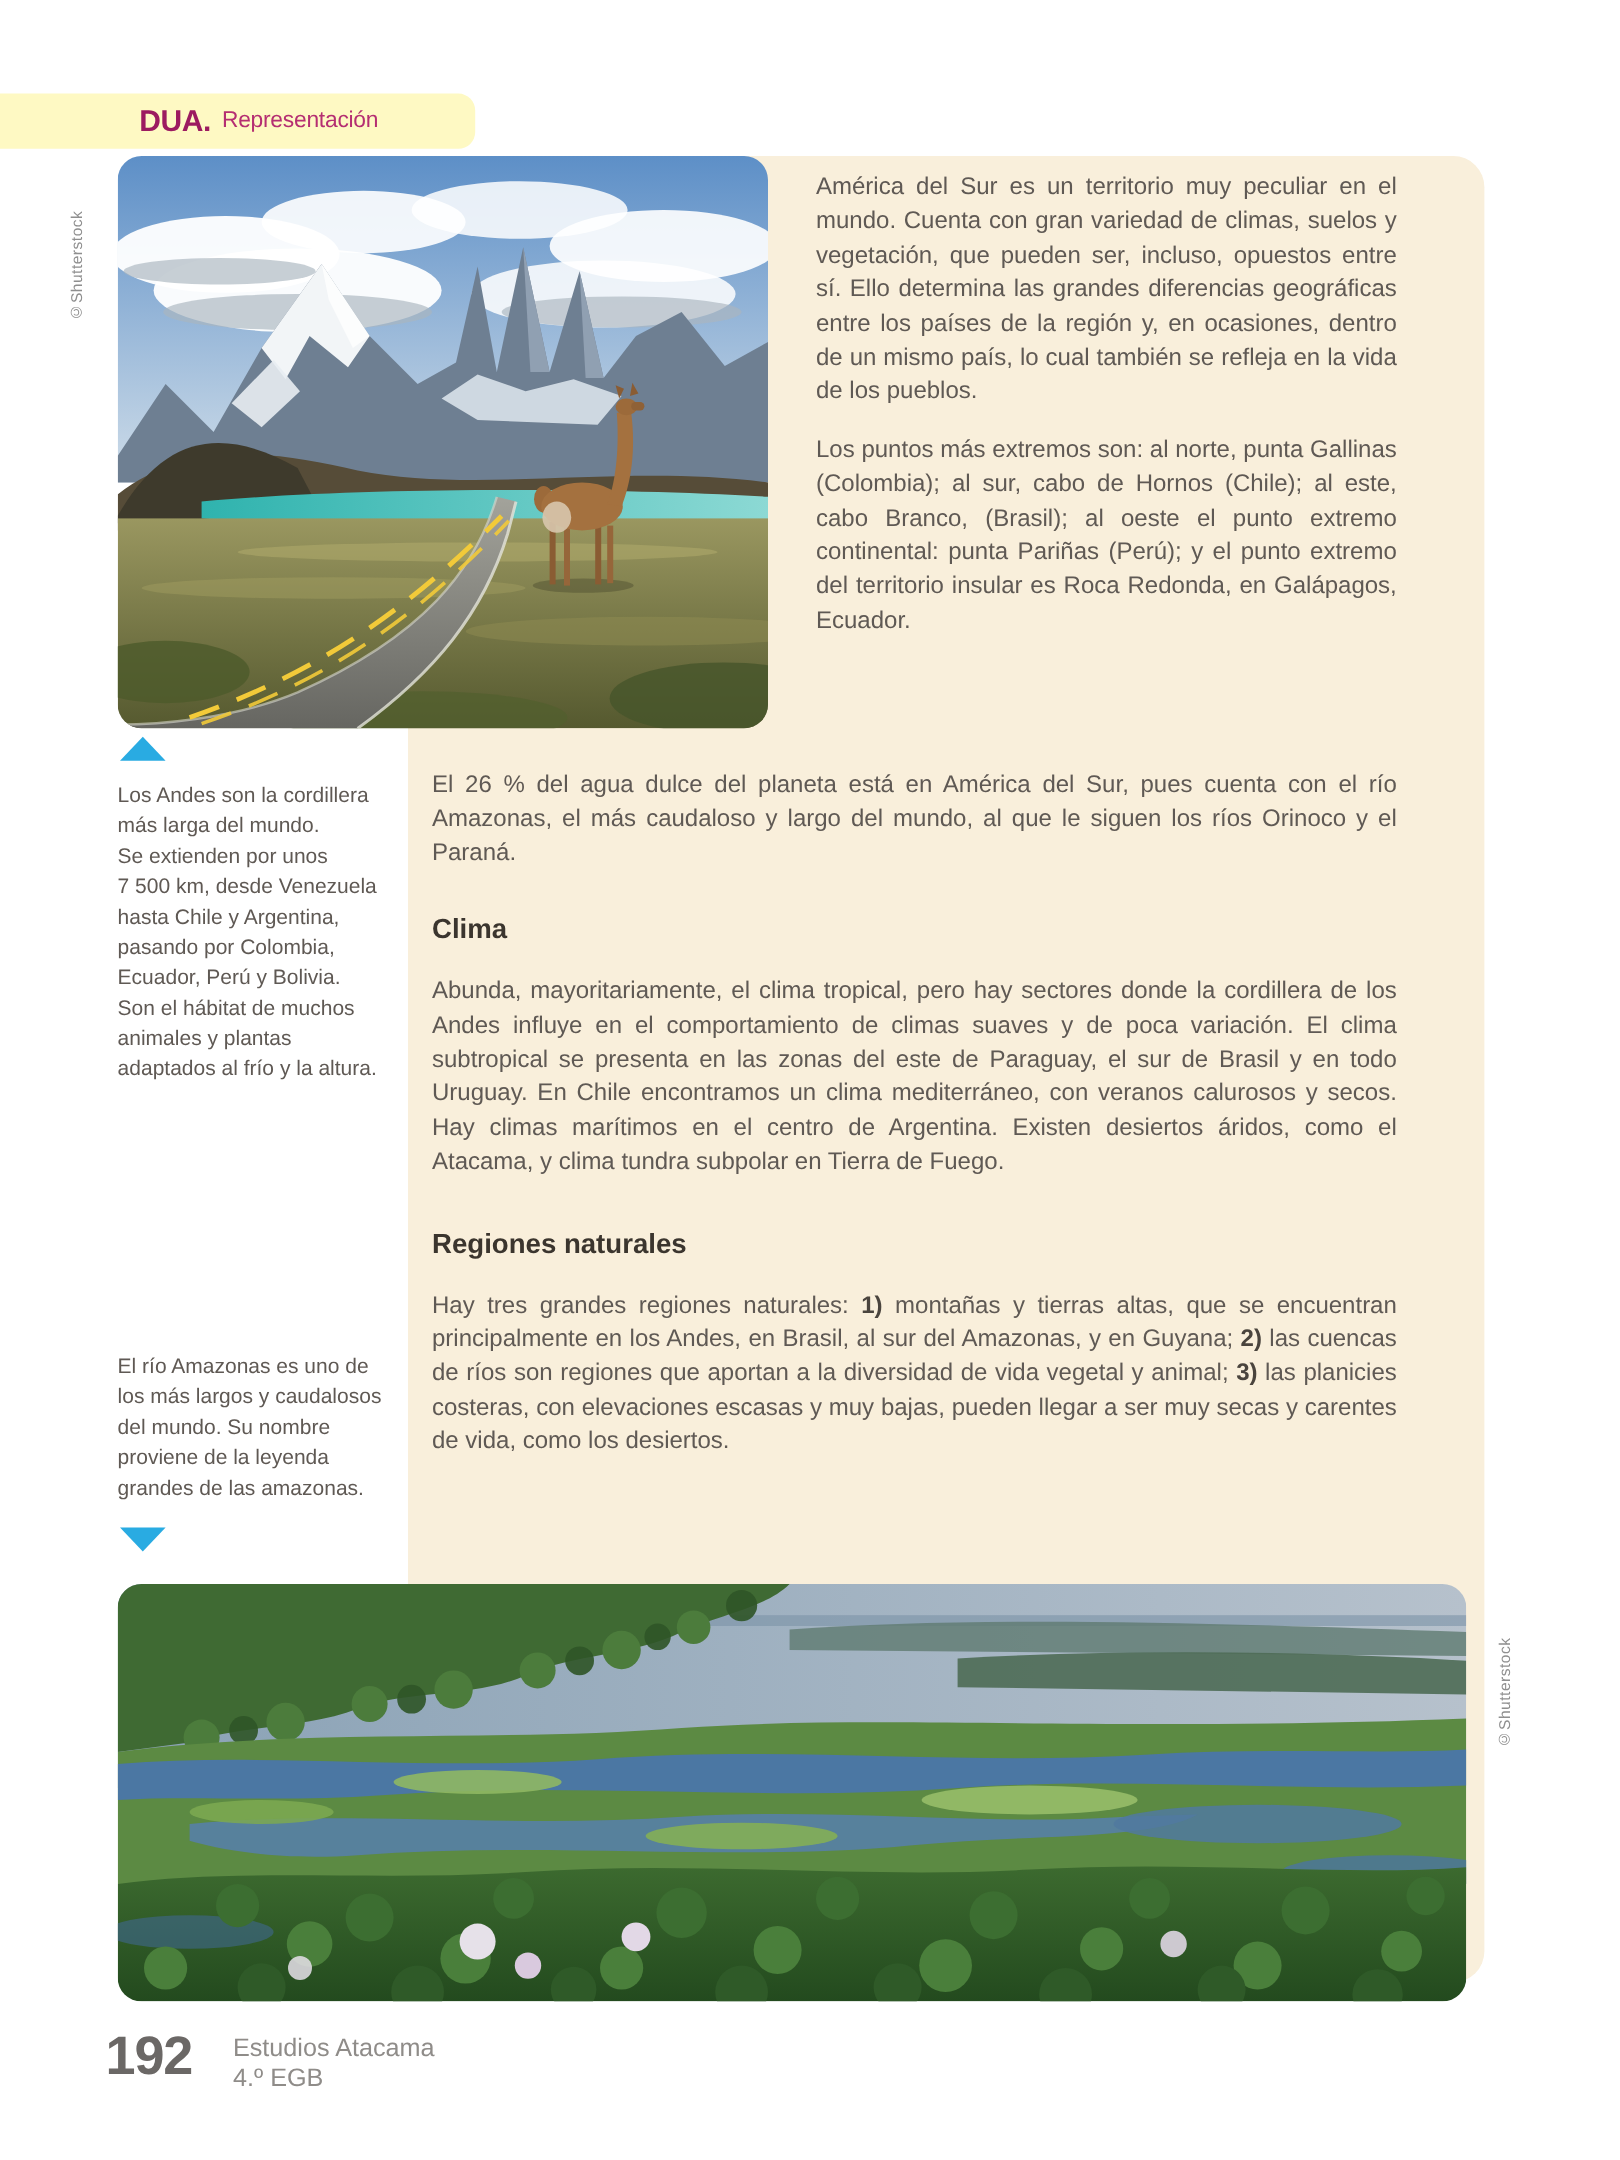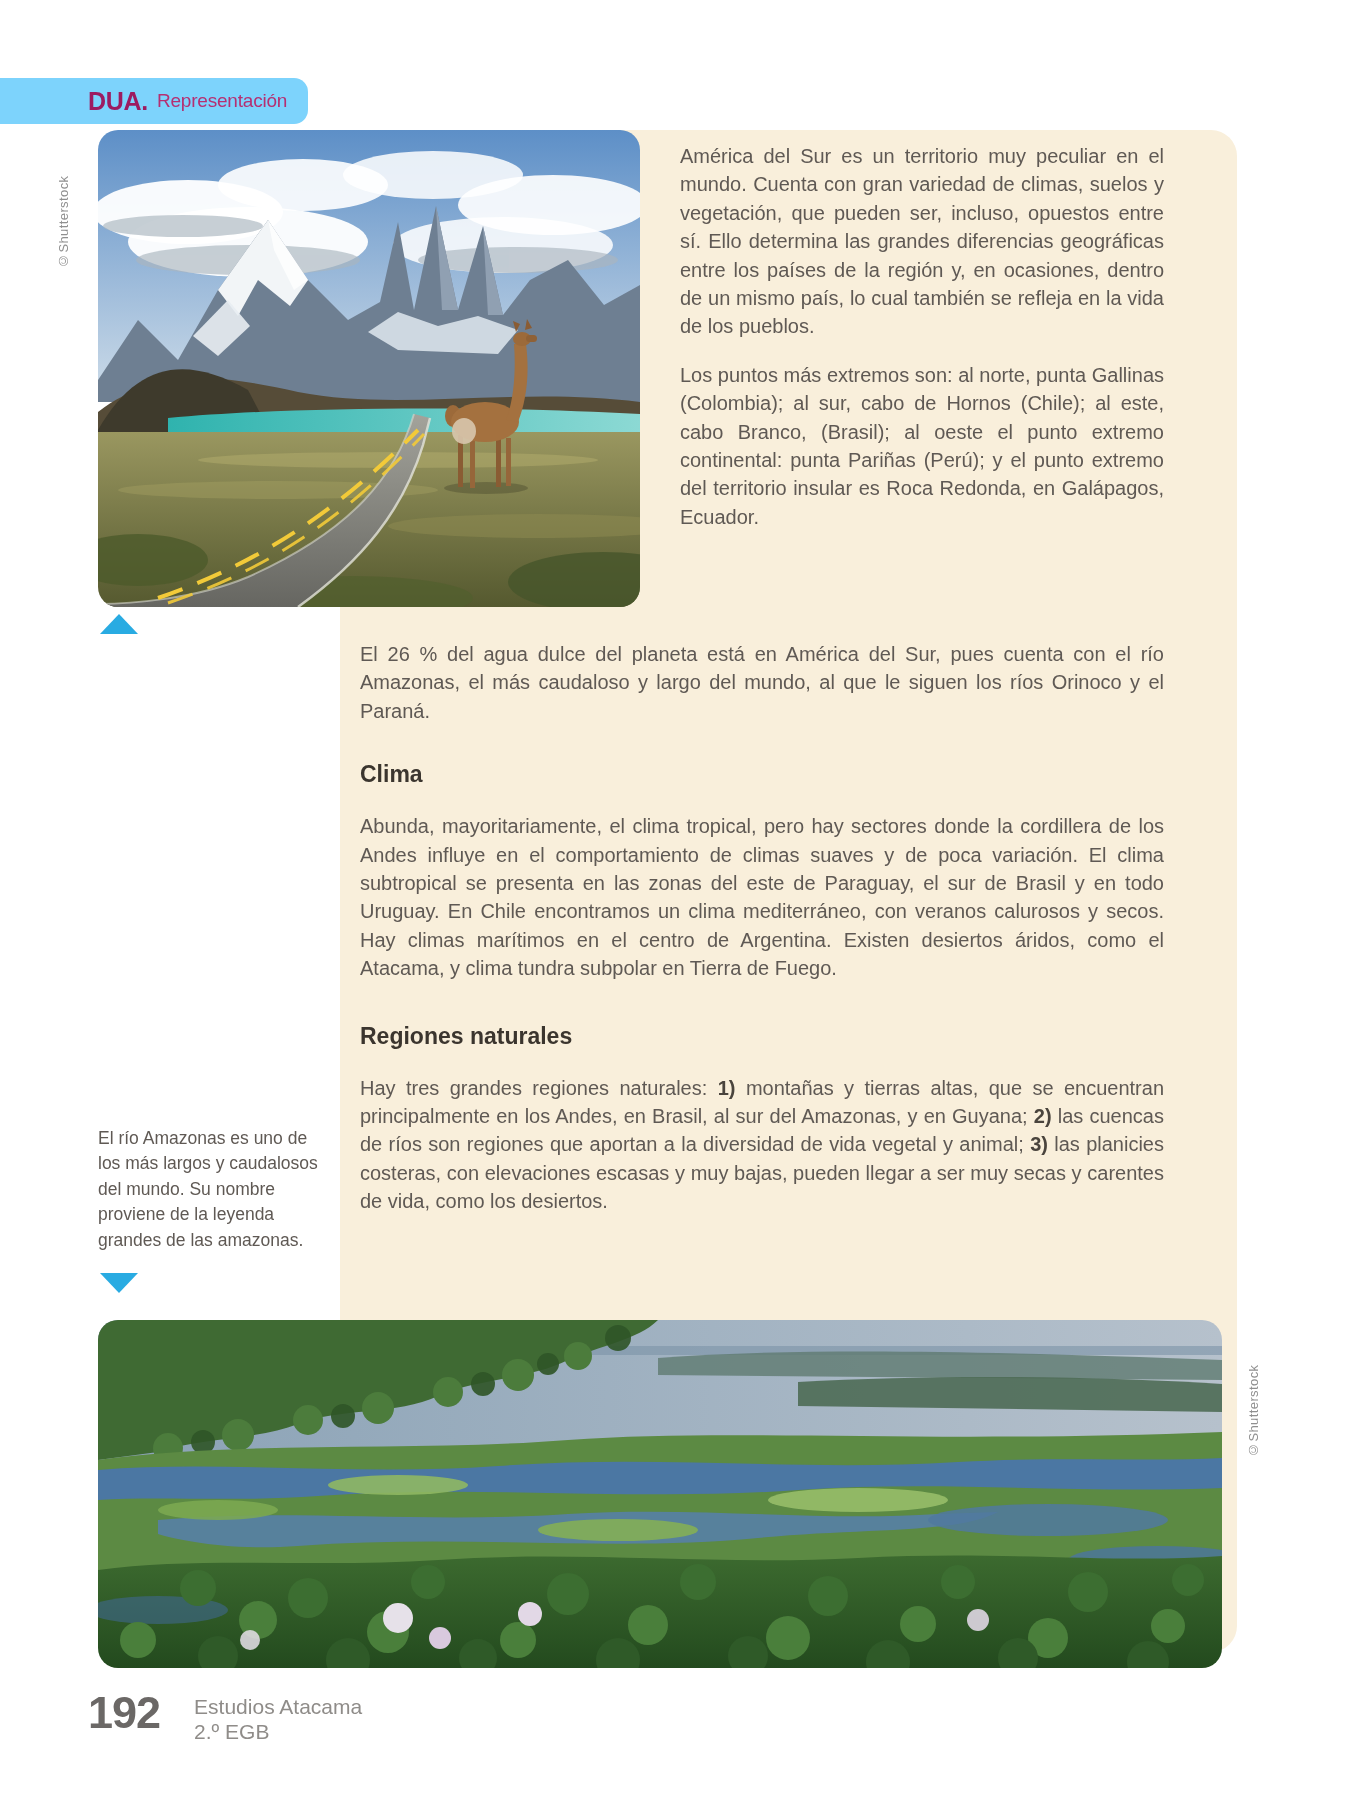--- a/index.html
+++ b/index.html
@@ -5,23 +5,23 @@
   html,body{margin:0;padding:0;}
   body{
     position:relative;
     width:1350px;height:1800px;
     background:#ffffff;
     font-family:"Liberation Sans", sans-serif;
     overflow:hidden;
   }
   
   .banner{
-    position:absolute;left:0;top:78px;width:308px;height:46px;
-    background:#7dd3fc;border-radius:0 14px 14px 0;
-    display:flex;align-items:center;box-sizing:border-box;padding-left:88px;
+    position:absolute;left:0;top:78px;width:396px;height:46px;
+    background:#fef9c3;border-radius:0 14px 14px 0;
+    display:flex;align-items:center;box-sizing:border-box;padding-left:116px;
   }
   .banner .tag{color:#9c1b60;font-weight:bold;font-size:25px;letter-spacing:-.3px;}
   .banner .lbl{color:#b52f72;font-weight:normal;font-size:19px;margin-left:9px;letter-spacing:-.2px;}
   
   .credit-v{
     position:absolute;
     writing-mode:vertical-rl;transform:rotate(180deg);
     font-size:13px;color:#8f8f8f;letter-spacing:.4px;
   }
   #credit-top{left:56px;top:133px;height:135px;}
@@ -159,20 +159,30 @@
 <div class="wide">
   <p class="p" style="margin-bottom:0;">El 26 % del agua dulce del planeta está en América del Sur, pues cuenta con el río Amazonas, el más caudaloso y largo del mundo, al que le siguen los ríos Orinoco y el Paraná.</p>
   <h2 class="h2">Clima</h2>
   <p class="p" style="margin-bottom:0;">Abunda, mayoritariamente, el clima tropical, pero hay sectores donde la cordillera de los Andes influye en el comportamiento de climas suaves y de poca variación. El clima subtropical se presenta en las zonas del este de Paraguay, el sur de Brasil y en todo Uruguay. En Chile encontramos un clima mediterráneo, con veranos calurosos y secos. Hay climas marítimos en el centro de Argentina. Existen desiertos áridos, como el Atacama, y clima tundra subpolar en Tierra de Fuego.</p>
   <h2 class="h2" style="margin-top:40px;">Regiones naturales</h2>
   <p class="p last"><span>Hay tres grandes regiones naturales: </span><b>1)</b><span> montañas y tierras altas, que se encuentran principalmente en los Andes, en Brasil, al sur del Amazonas, y en Guyana; </span><b>2)</b><span> las cuencas de ríos son regiones que aportan a la diversidad de vida vegetal y animal; </span><b>3)</b><span> las planicies costeras, con elevaciones escasas y muy bajas, pueden llegar a ser muy secas y carentes de vida, como los desiertos.</span></p>
 </div>
 
 <div class="cap" id="cap-andes">
   <div class="tri-up"></div>
+  <div class="txt">Los Andes son la cordillera
+más larga del mundo.
+Se extienden por unos
+7 500 km, desde Venezuela
+hasta Chile y Argentina,
+pasando por Colombia,
+Ecuador, Perú y Bolivia.
+Son el hábitat de muchos
+animales y plantas
+adaptados al frío y la altura.</div>
 </div>
 
 <div class="cap" id="cap-amazon">
   <div class="txt">El río Amazonas es uno de
 los más largos y caudalosos
 del mundo. Su nombre
 proviene de la leyenda
 grandes de las amazonas.</div>
   <div class="tri-down"></div>
 </div>
@@ -260,15 +270,15 @@
       <circle cx="880" cy="300" r="11" fill="#dfd6e3" opacity=".9"></circle>
       <circle cx="152" cy="320" r="10" fill="#e6e0ea" opacity=".85"></circle>
     </g>
   </svg>
 </div>
 
 <div class="footer">
   <div class="pagenum">192</div>
   <div class="book">
     <div>Estudios Atacama</div>
-    <div>2.º EGB</div>
+    <div>4.º EGB</div>
   </div>
 </div>
 
 </body></html>

